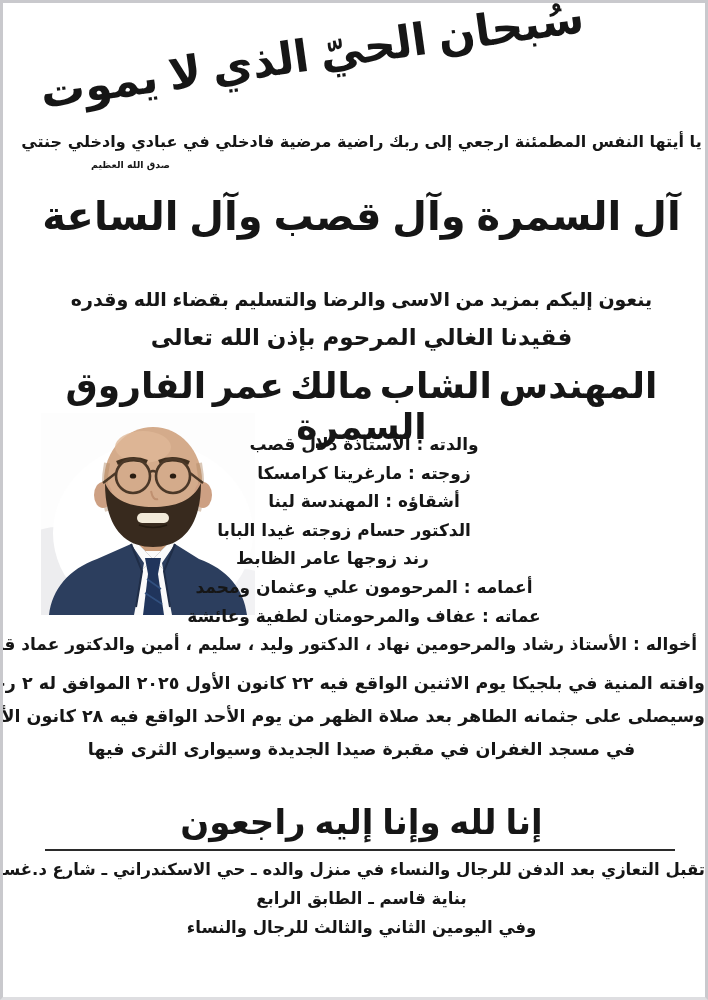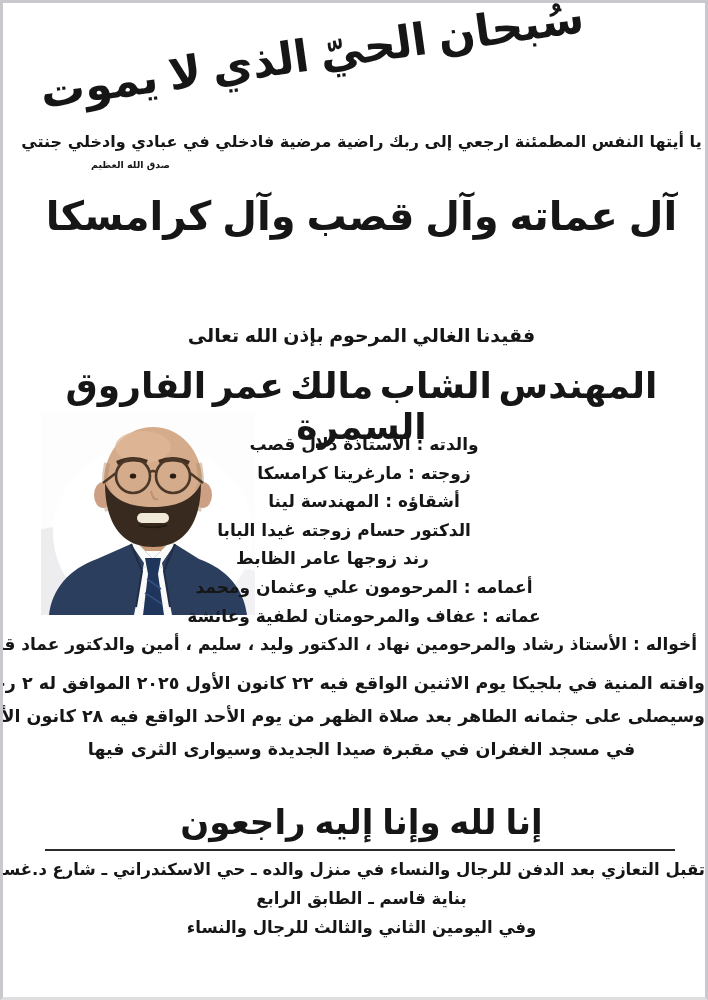--- a/index.html
+++ b/index.html
@@ -36,21 +36,21 @@
     position:absolute; top:156px; left:52px;
     font-size:9.5px; font-weight:700;margin-left:36px;
   }
 
   .families-title {
     top:190px; font-size:40px; font-weight:900;
     word-spacing:-3px; letter-spacing:-1px;
   }
 
   .ann1 { top:285px; font-size:19px; font-weight:700; word-spacing:-1px; }
-  .ann2 { top:321px; font-size:19px; font-weight:700; word-spacing:-1px; }
+  .ann2 { top:321px; font-size:23px; font-weight:700; word-spacing:-1px; }
 
   .deceased-name {
     top:348px; font-size:36px; font-weight:900;
     word-spacing:-6px; letter-spacing:-1px;margin-top:14px;
   }
 
   .photo {
     position:absolute; top:410px; left:38px;
     width:214px; height:202px;
   }
@@ -86,22 +86,23 @@
 <div class="page">
 
   <div class="abs calligraphy">
     <span class="tilt">سُبحان الحيّ الذي لا يموت</span>
   </div>
 
   <div class="abs verse center">يا أيتها النفس المطمئنة ارجعي إلى ربك راضية مرضية فادخلي في عبادي وادخلي جنتي</div>
 
   <div class="attribution">صدق الله العظيم</div>
 
-  <div class="abs families-title center">آل عماته وآل قصب وآل كرامسكا</div>
+  <div class="abs families-title center">آل السمرة وآل قصب وآل الساعة</div>
 
+  <div class="abs ann1 center">ينعون إليكم بمزيد من الاسى والرضا والتسليم بقضاء الله وقدره</div>
   <div class="abs ann2 center">فقيدنا الغالي المرحوم بإذن الله تعالى</div>
 
   <div class="abs deceased-name center">المهندس الشاب مالك عمر الفاروق السمرة</div>
 
   <div class="photo" role="img" aria-label="صورة الفقيد">
     <svg viewBox="0 0 214 202" xmlns="http://www.w3.org/2000/svg">
 
       <rect x="0" y="0" width="214" height="202" fill="#fdfdfd"></rect>
       <ellipse cx="16" cy="186" rx="62" ry="72" fill="#ededef"></ellipse>
       <ellipse cx="202" cy="196" rx="42" ry="40" fill="#f2f2f4"></ellipse>

